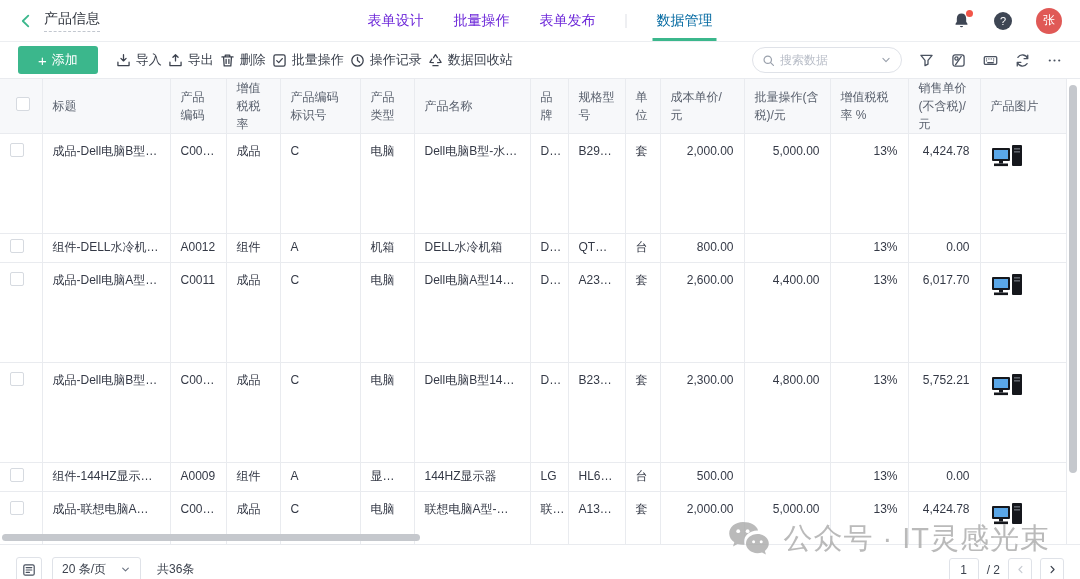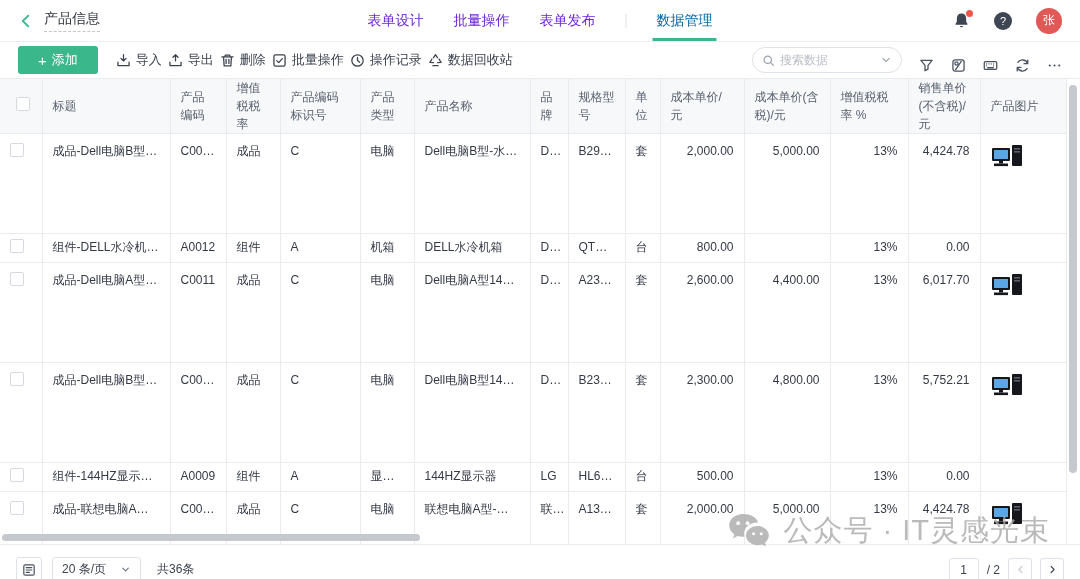--- a/index.html
+++ b/index.html
@@ -29,21 +29,21 @@
     font-size:12px; display:flex; align-items:center; justify-content:center; cursor:pointer; }
 
   
   .toolbar { height:36px; display:flex; align-items:center; padding:0 18px; gap:18px; }
   .btn-add { background:#3BB78C; color:#fff; border:none; height:28px; padding:0 20px;
     border-radius:3px; font-size:13px; display:flex; align-items:center; gap:5px; cursor:pointer;
     font-family:inherit; }
   .btn-add .plus { font-size:15px; line-height:1; }
   .toolbar-actions { display:flex; align-items:center; gap:6px; }
   .action { display:flex; align-items:center; gap:5px; font-size:13px; color:#3C424E; cursor:pointer; white-space:nowrap; }
-  .toolbar-right { margin-left:auto; display:flex; align-items:flex-end; gap:17px; }
+  .toolbar-right { margin-left:auto; display:flex; align-items:center; gap:17px; }
   .search-box { width:150px; height:26px; border:1px solid #dfe2e8; border-radius:13px;
     display:flex; align-items:center; padding:0 9px; gap:5px; color:#9aa1ac; background:#fff; }
   .search-box input { border:none; outline:none; flex:1; min-width:0; font-size:12px; color:#333;
     font-family:inherit; background:transparent; }
   .search-box input::placeholder { color:#b9bec8; }
   .icon-plain { display:flex; align-items:center; color:#4a5260; cursor:pointer; }
   .i { display:inline-flex; align-items:center; }
 
   
   .table-wrap { position:relative; height:466px; overflow:hidden; border-top:1px solid #e9ebef; }
@@ -76,21 +76,21 @@
     display:flex; align-items:center; gap:14px; cursor:pointer; color:#3c424e; background:#fff; }
   .total-label { margin-left:6px; }
   .footer-right { margin-left:auto; display:flex; align-items:center; gap:8px; }
   .page-input { width:30px; height:24px; border:1px solid #dfe2e8; border-radius:3px;
     text-align:center; font-size:12px; color:#3c424e; outline:none; font-family:inherit; }
   .nav-btn { width:24px; height:24px; border:1px solid #dfe2e8; border-radius:3px; background:#fff;
     display:flex; align-items:center; justify-content:center; cursor:pointer; color:#3c424e; }
   .nav-btn.disabled { color:#c7cbd2; cursor:default; }
 
   
-  .watermark { position:absolute; right:30px; bottom:28px; display:flex; gap:12px;
+  .watermark { position:absolute; right:30px; bottom:20px; display:flex; gap:12px;
     z-index:30; pointer-events:none; opacity:.8; }
   .watermark-text { font-size:29px; color:#a9a9a9; letter-spacing:1px; white-space:nowrap; }
 </style>
 </head>
 <body>
 
 <div class="app">
 
   <header class="topbar">
     <div class="topbar-left">
@@ -267,21 +267,21 @@
             <th>标题</th>
             <th>产品编码</th>
             <th>增值税税率</th>
             <th>产品编码标识号</th>
             <th>产品类型</th>
             <th>产品名称</th>
             <th>品牌</th>
             <th>规格型号</th>
             <th>单位</th>
             <th>成本单价/元</th>
-            <th>成本单价(含税)/元</th>
+            <th>批量操作(含税)/元</th>
             <th>增值税税率 %</th>
             <th>销售单价(不含税)/元</th>
             <th>产品图片</th>
           </tr>
         </thead>
         <tbody>
           <tr class="tall">
             <td class="c-check"><span class="checkbox"></span></td>
             <td>成品-Dell电脑B型-水冷机...</td>
             <td>C0013</td>

